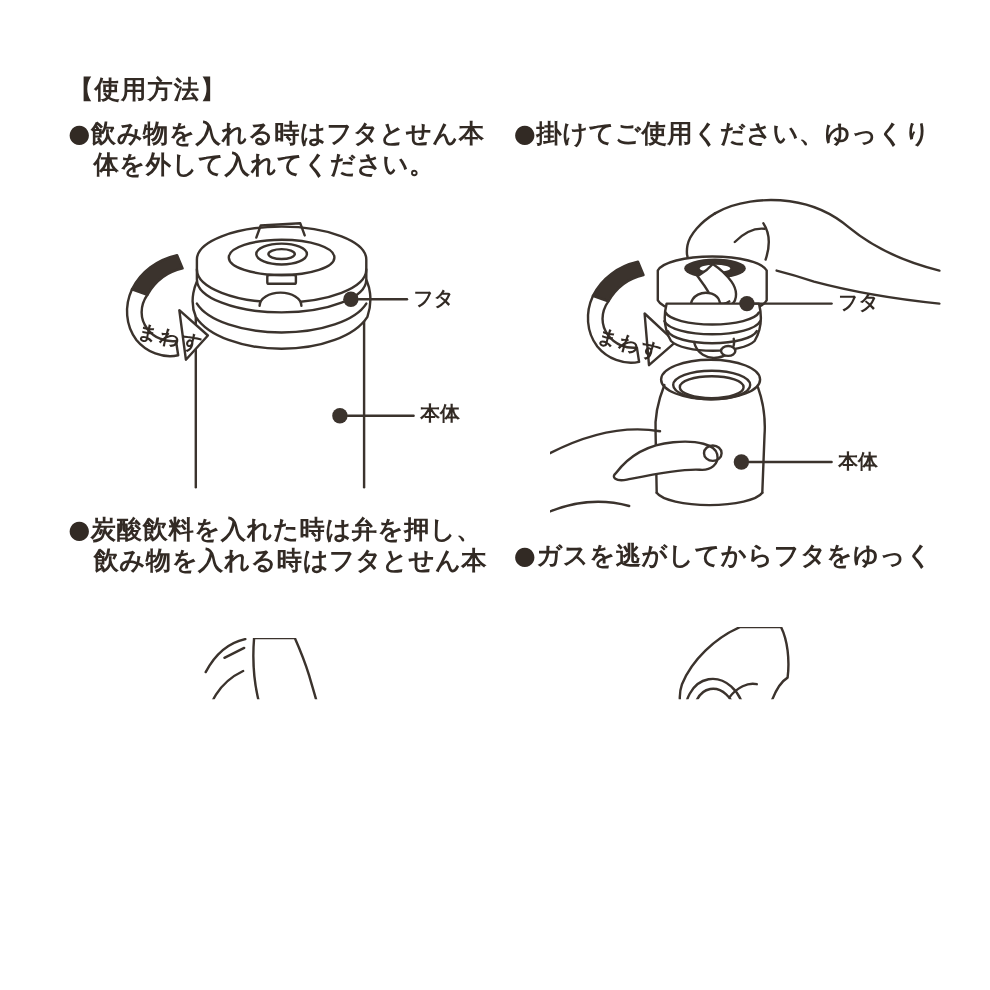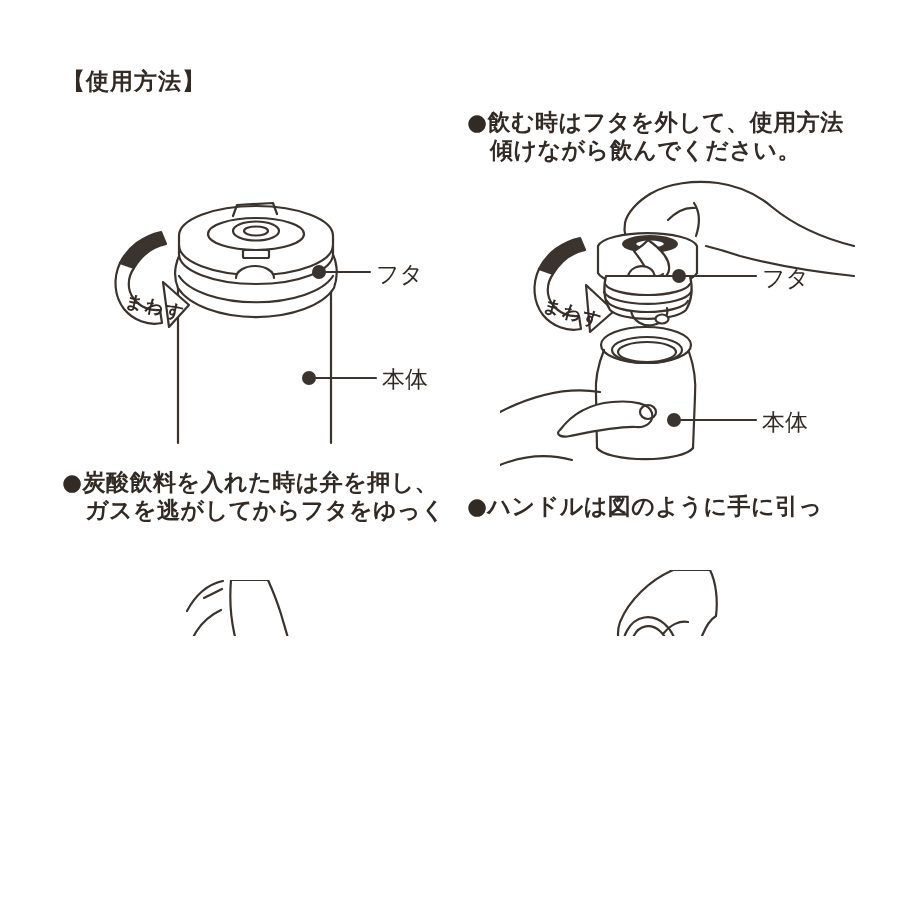--- a/index.html
+++ b/index.html
@@ -3,44 +3,47 @@
 <meta charset="utf-8">
 <style>
   html,body{margin:0;padding:0;background:#fff;}
   .page{position:relative;width:900px;height:636px;background:#ffffff;overflow:hidden;
         font-family:"DejaVu Sans","Liberation Sans",sans-serif;color:#322a24;}
   .title{position:absolute;left:62px;top:66px;font-size:23px;font-weight:700;letter-spacing:1px;}
   .instr{position:absolute;font-size:23px;font-weight:700;line-height:28px;letter-spacing:0.5px;}
   .instr .cont{padding-left:23px;}
   .fig{position:absolute;}
   .fig svg{position:absolute;left:0;top:0;}
-  .lbl{position:absolute;font-size:23px;font-weight:400;white-space:nowrap;}
+  .lbl{position:absolute;font-size:18px;font-weight:700;white-space:nowrap;}
   .rot{position:absolute;font-size:18px;font-weight:700;letter-spacing:2px;white-space:nowrap;
        transform-origin:left top;}
 </style>
 </head>
 <body>
 
 <div class="page">
 
   <div class="title">【使用方法】</div>
 
+  <div class="instr" style="left:62px;top:108px">
+    <div>●飲み物を入れる時はフタとせん本</div>
+    <div class="cont">体を外して入れてください。</div>
+  </div>
 
   <div class="instr" style="left:467px;top:108px">
-    <div>●飲む時はフタを外して、使用方法</div>
-    <div class="cont">傾けながら飲んでください。</div>
+    <div>●掛けてご使用ください、ゆっくり</div>
   </div>
 
   <div class="instr" style="left:62px;top:468px">
     <div>●炭酸飲料を入れた時は弁を押し、</div>
-    <div class="cont">ガスを逃がしてからフタをゆっく</div>
+    <div class="cont">飲み物を入れる時はフタとせん本</div>
   </div>
 
   <div class="instr" style="left:467px;top:492px">
-    <div>●ハンドルは図のように手に引っ</div>
+    <div>●ガスを逃がしてからフタをゆっく</div>
   </div>
 
   <div class="fig" style="left:100px;top:190px;width:340px;height:270px">
     <svg width="340" height="270" viewBox="0 0 340 270" fill="none" stroke="#3b332d" stroke-width="2.2" stroke-linecap="round" stroke-linejoin="round">
       <g>
         <line x1="78" y1="96" x2="78" y2="253"></line>
         <line x1="231" y1="96" x2="231" y2="253"></line>
       </g>
       <g>
         <path d="M84,58 C76,68 72,84 78,98 A82,42 0 0 0 234,98 C239,84 237,68 229,58 L84,58 Z" fill="#fff"></path>

